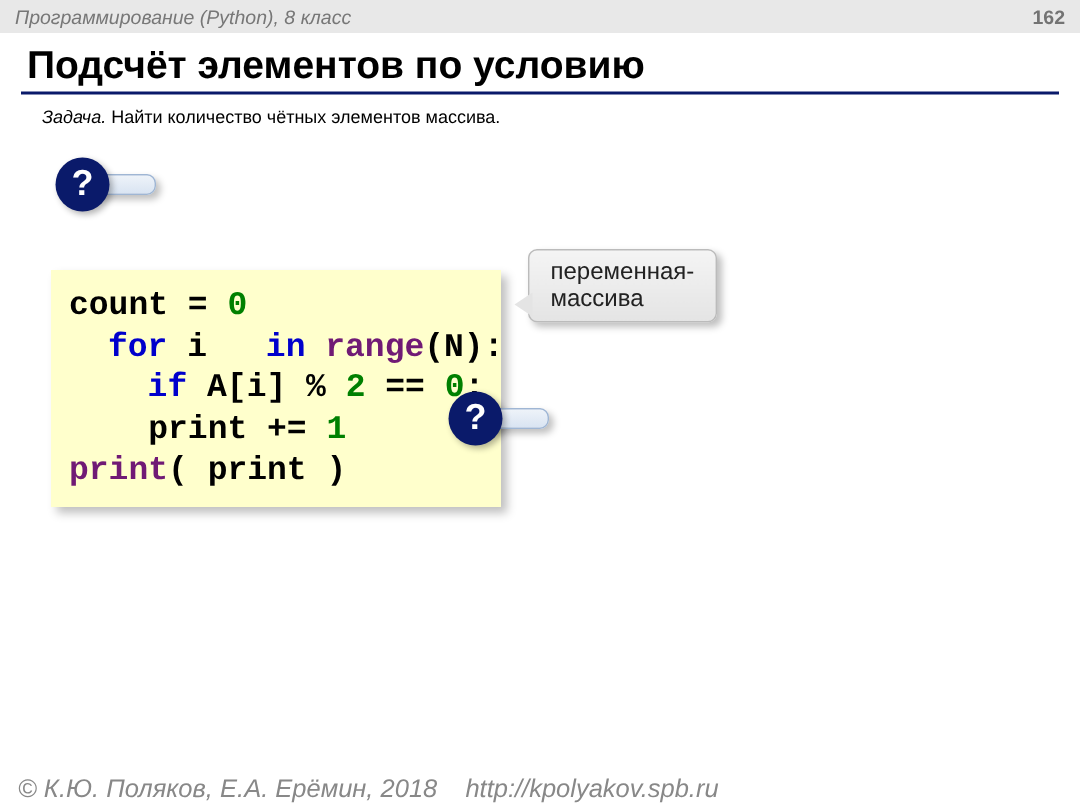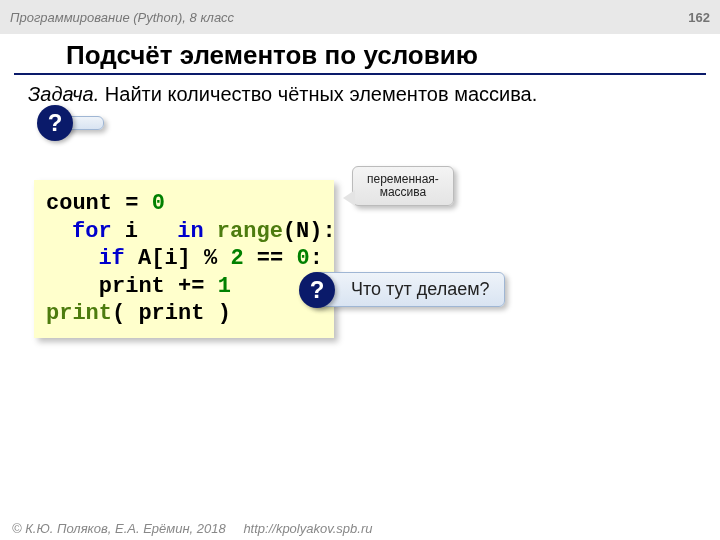--- a/index.html
+++ b/index.html
@@ -6,47 +6,46 @@
   body {
     width: 720px;
     height: 540px;
     background: #ffffff;
     font-family: Arial, Helvetica, sans-serif;
     position: relative;
     overflow: hidden;
   }
   .header-bar {
     background: #e8e8e8;
-    height: 34px;
+    height: 22px;
     display: flex;
     justify-content: space-between;
     align-items: center;
     padding: 0 10px;
     font-size: 13px;
     font-style: italic;
     color: #777;
   }
   .page-num {
     font-weight: bold;
     font-style: normal;
     color: #737373;
   }
   .title {
     font-size: 26px;
     font-weight: bold;
     color: #000;
     padding: 6px 18px 2px 18px;
-    margin-left: 48px;
   }
   .title-underline {
     border-bottom: 2px solid #0a1a6a;
     margin: 0 14px 8px 14px;
   }
   .task {
-    font-size: 20px;
+    font-size: 12px;
     color: #000;
     padding: 0 28px 12px 28px;
   }
   .task em { font-style: italic; }
   .callout {
     position: absolute;
     background: linear-gradient(#eef3f9, #d9e4f2);
     border: 1px solid #9fb6d4;
     border-radius: 6px;
     padding: 6px 14px 6px 40px;
@@ -73,24 +72,24 @@
     box-shadow: 2px 2px 4px rgba(0,0,0,0.3);
   }
   .callout1 { left: 48px; top: 116px; }
   .callout2 { left: 310px; top: 272px; }
   .label-box {
     position: absolute;
     background: linear-gradient(#f4f4f4, #e4e4e4);
     border: 1px solid #bbb;
     border-radius: 6px;
     padding: 6px 14px;
-    font-size: 12px;
+    font-size: 16px;
     color: #222;
     box-shadow: 3px 3px 5px rgba(0,0,0,0.25);
-    text-align: center;
+    text-align: left;
     line-height: 1.1;
   }
   .label-box .tail {
     position: absolute;
     left: -10px;
     top: 60%;
     width: 0; height: 0;
     border-top: 8px solid transparent;
     border-bottom: 8px solid transparent;
     border-right: 12px solid #e4e4e4;
@@ -105,27 +104,27 @@
     box-shadow: 4px 4px 6px rgba(0,0,0,0.25);
     padding: 10px 12px 10px 12px;
     font-family: "Courier New", monospace;
     font-size: 22px;
     line-height: 1.25;
     font-weight: bold;
     color: #000;
     white-space: pre;
   }
   .kw-blue { color: #0000cc; margin-left: 26px; }
-  .kw-red  { color: #4d7c0f; }
+  .kw-red  { color: #701a75; }
   .lit-green { color: #008000; }
   .footer {
     position: absolute;
     bottom: 4px;
     left: 12px;
-    font-size: 13px;
+    font-size: 17px;
     font-style: italic;
     color: #888;
   }
   .footer .link { margin-left: 14px; }
 </style>
 </head>
 <body>
 
 <div class="header-bar">
   <span>Программирование (Python), 8 класс</span>
@@ -150,19 +149,18 @@
   <span>переменная-</span><br>
   <span>массива</span>
 </div>
 
 <div class="callout callout1">
   <div class="qmark">?</div>
 </div>
 
 <div class="callout callout2">
   <div class="qmark">?</div>
-  <span>Что тут делаем?</span>
 </div>
 
 <div class="footer">
   <span>© К.Ю. Поляков, Е.А. Ерёмин, 2018</span>
   <span class="link">http://kpolyakov.spb.ru</span>
 </div>
 
 </body></html>

